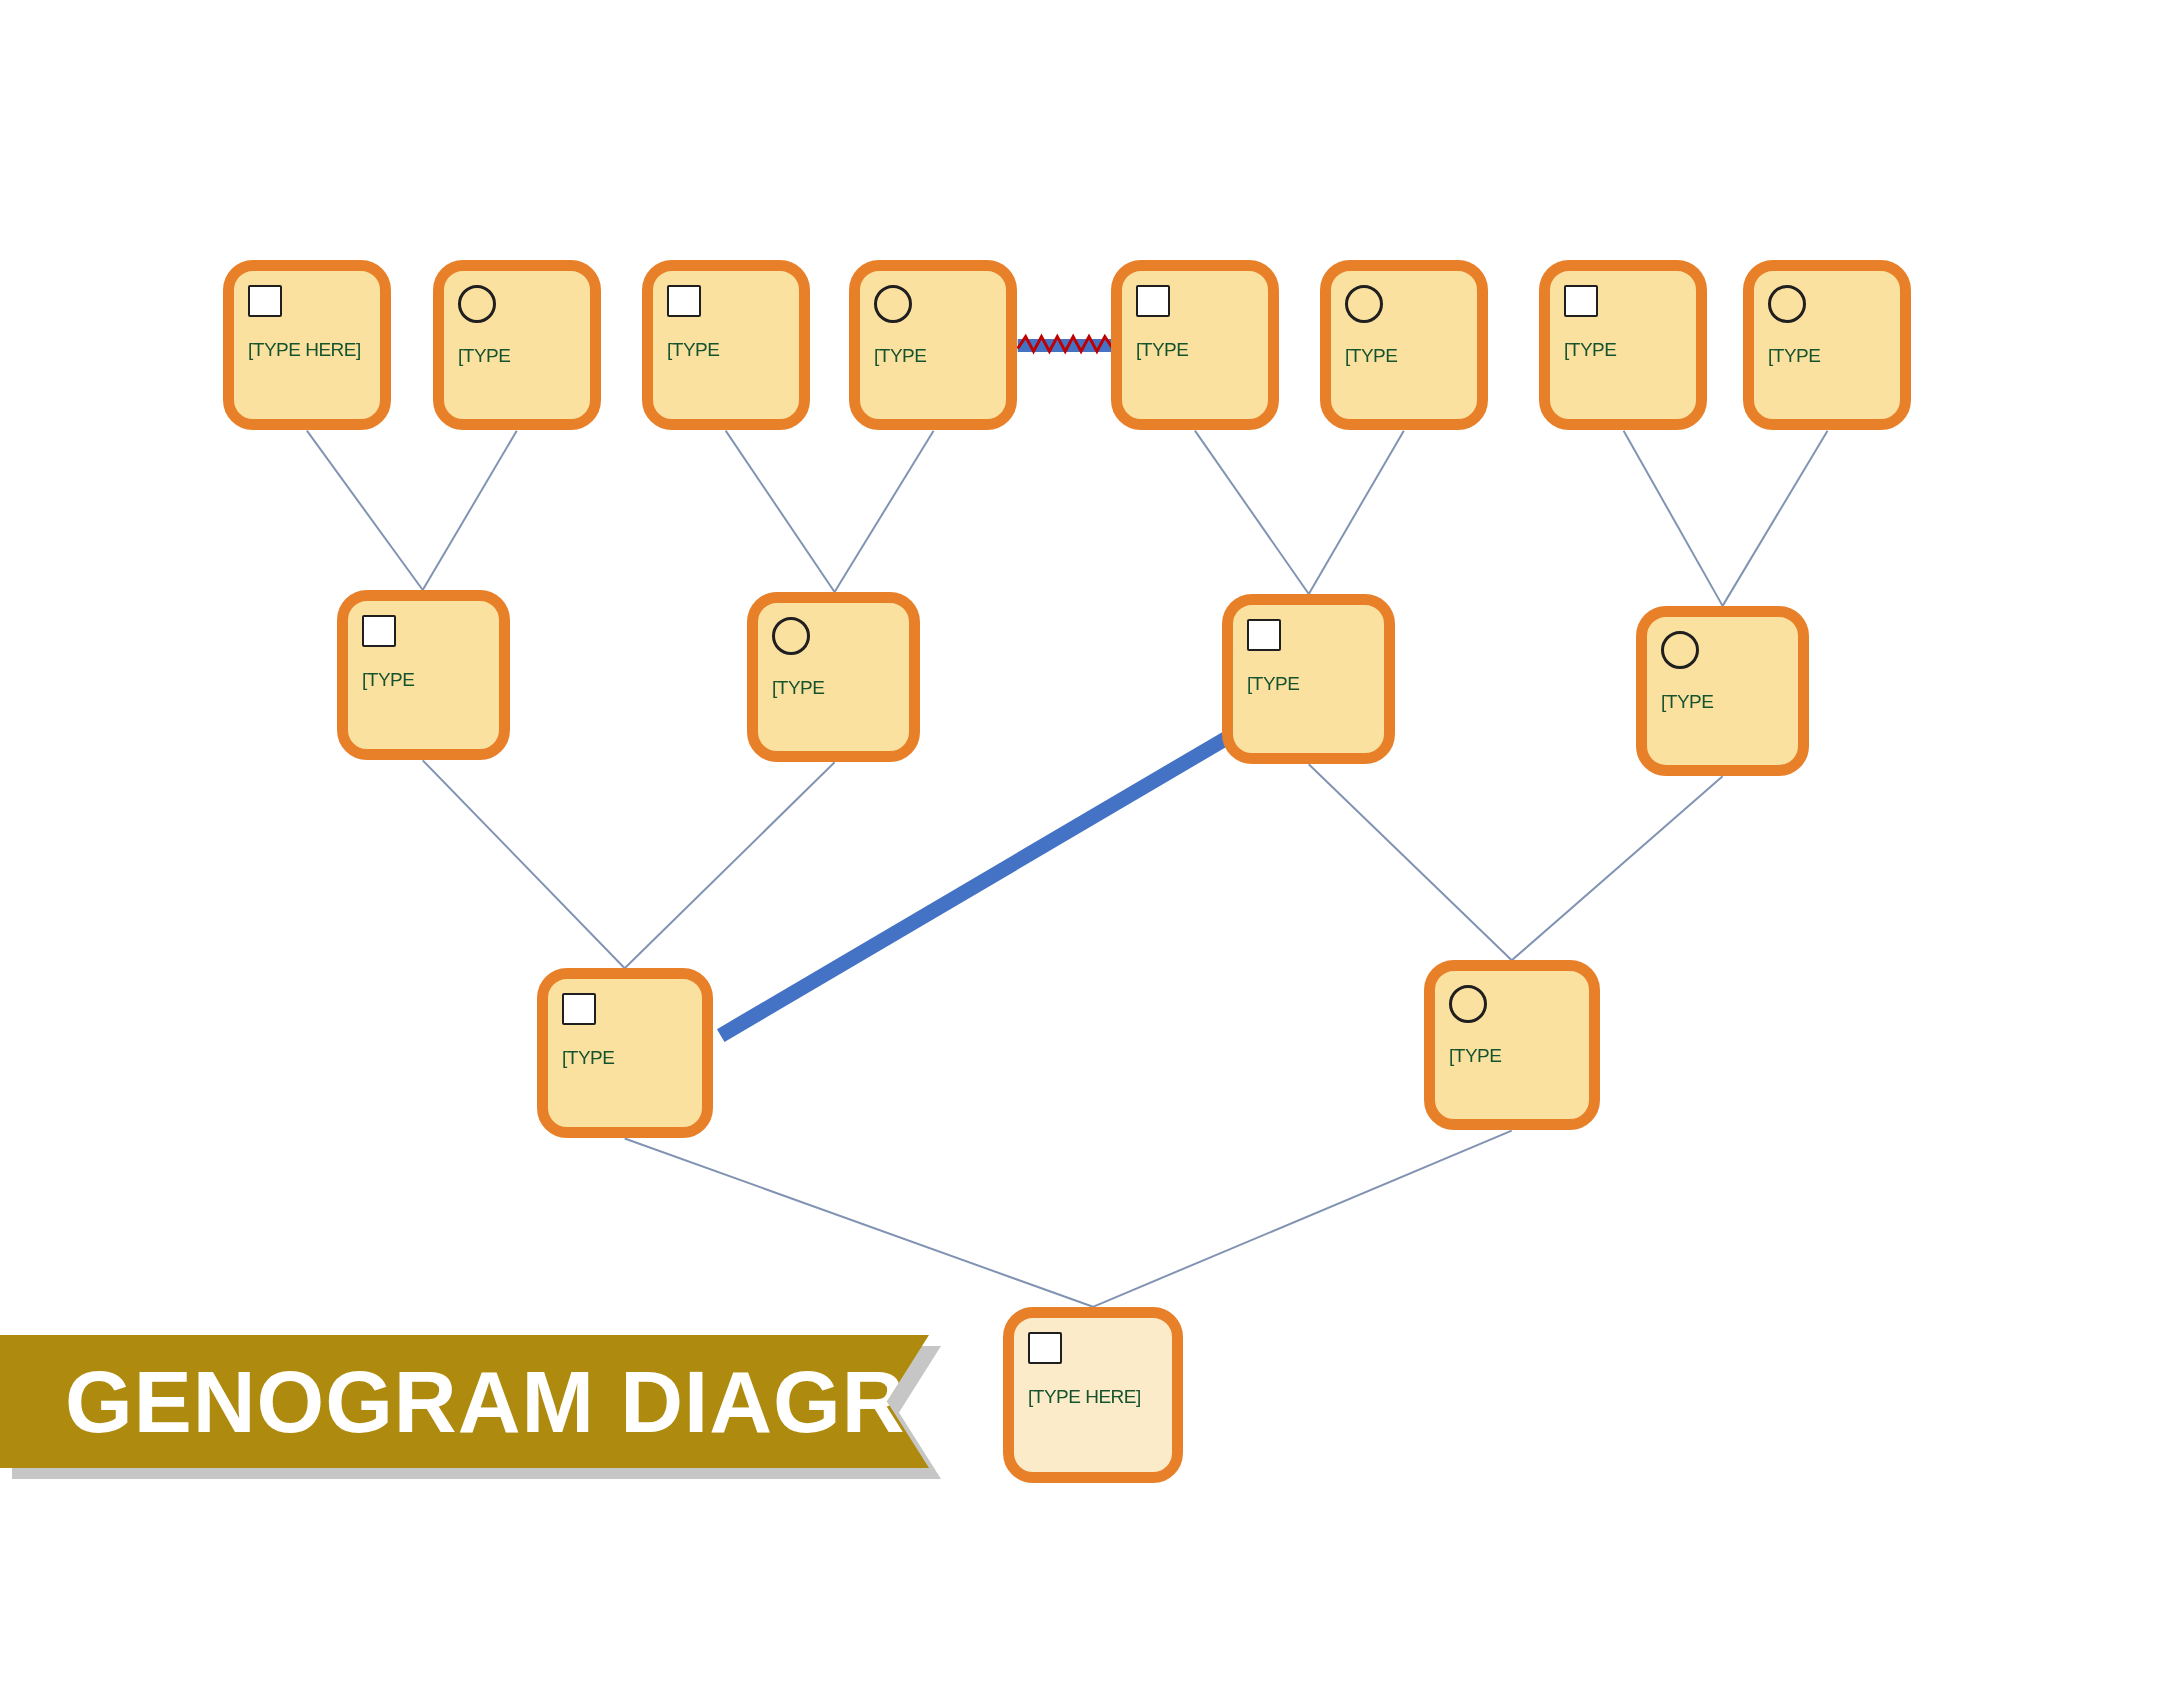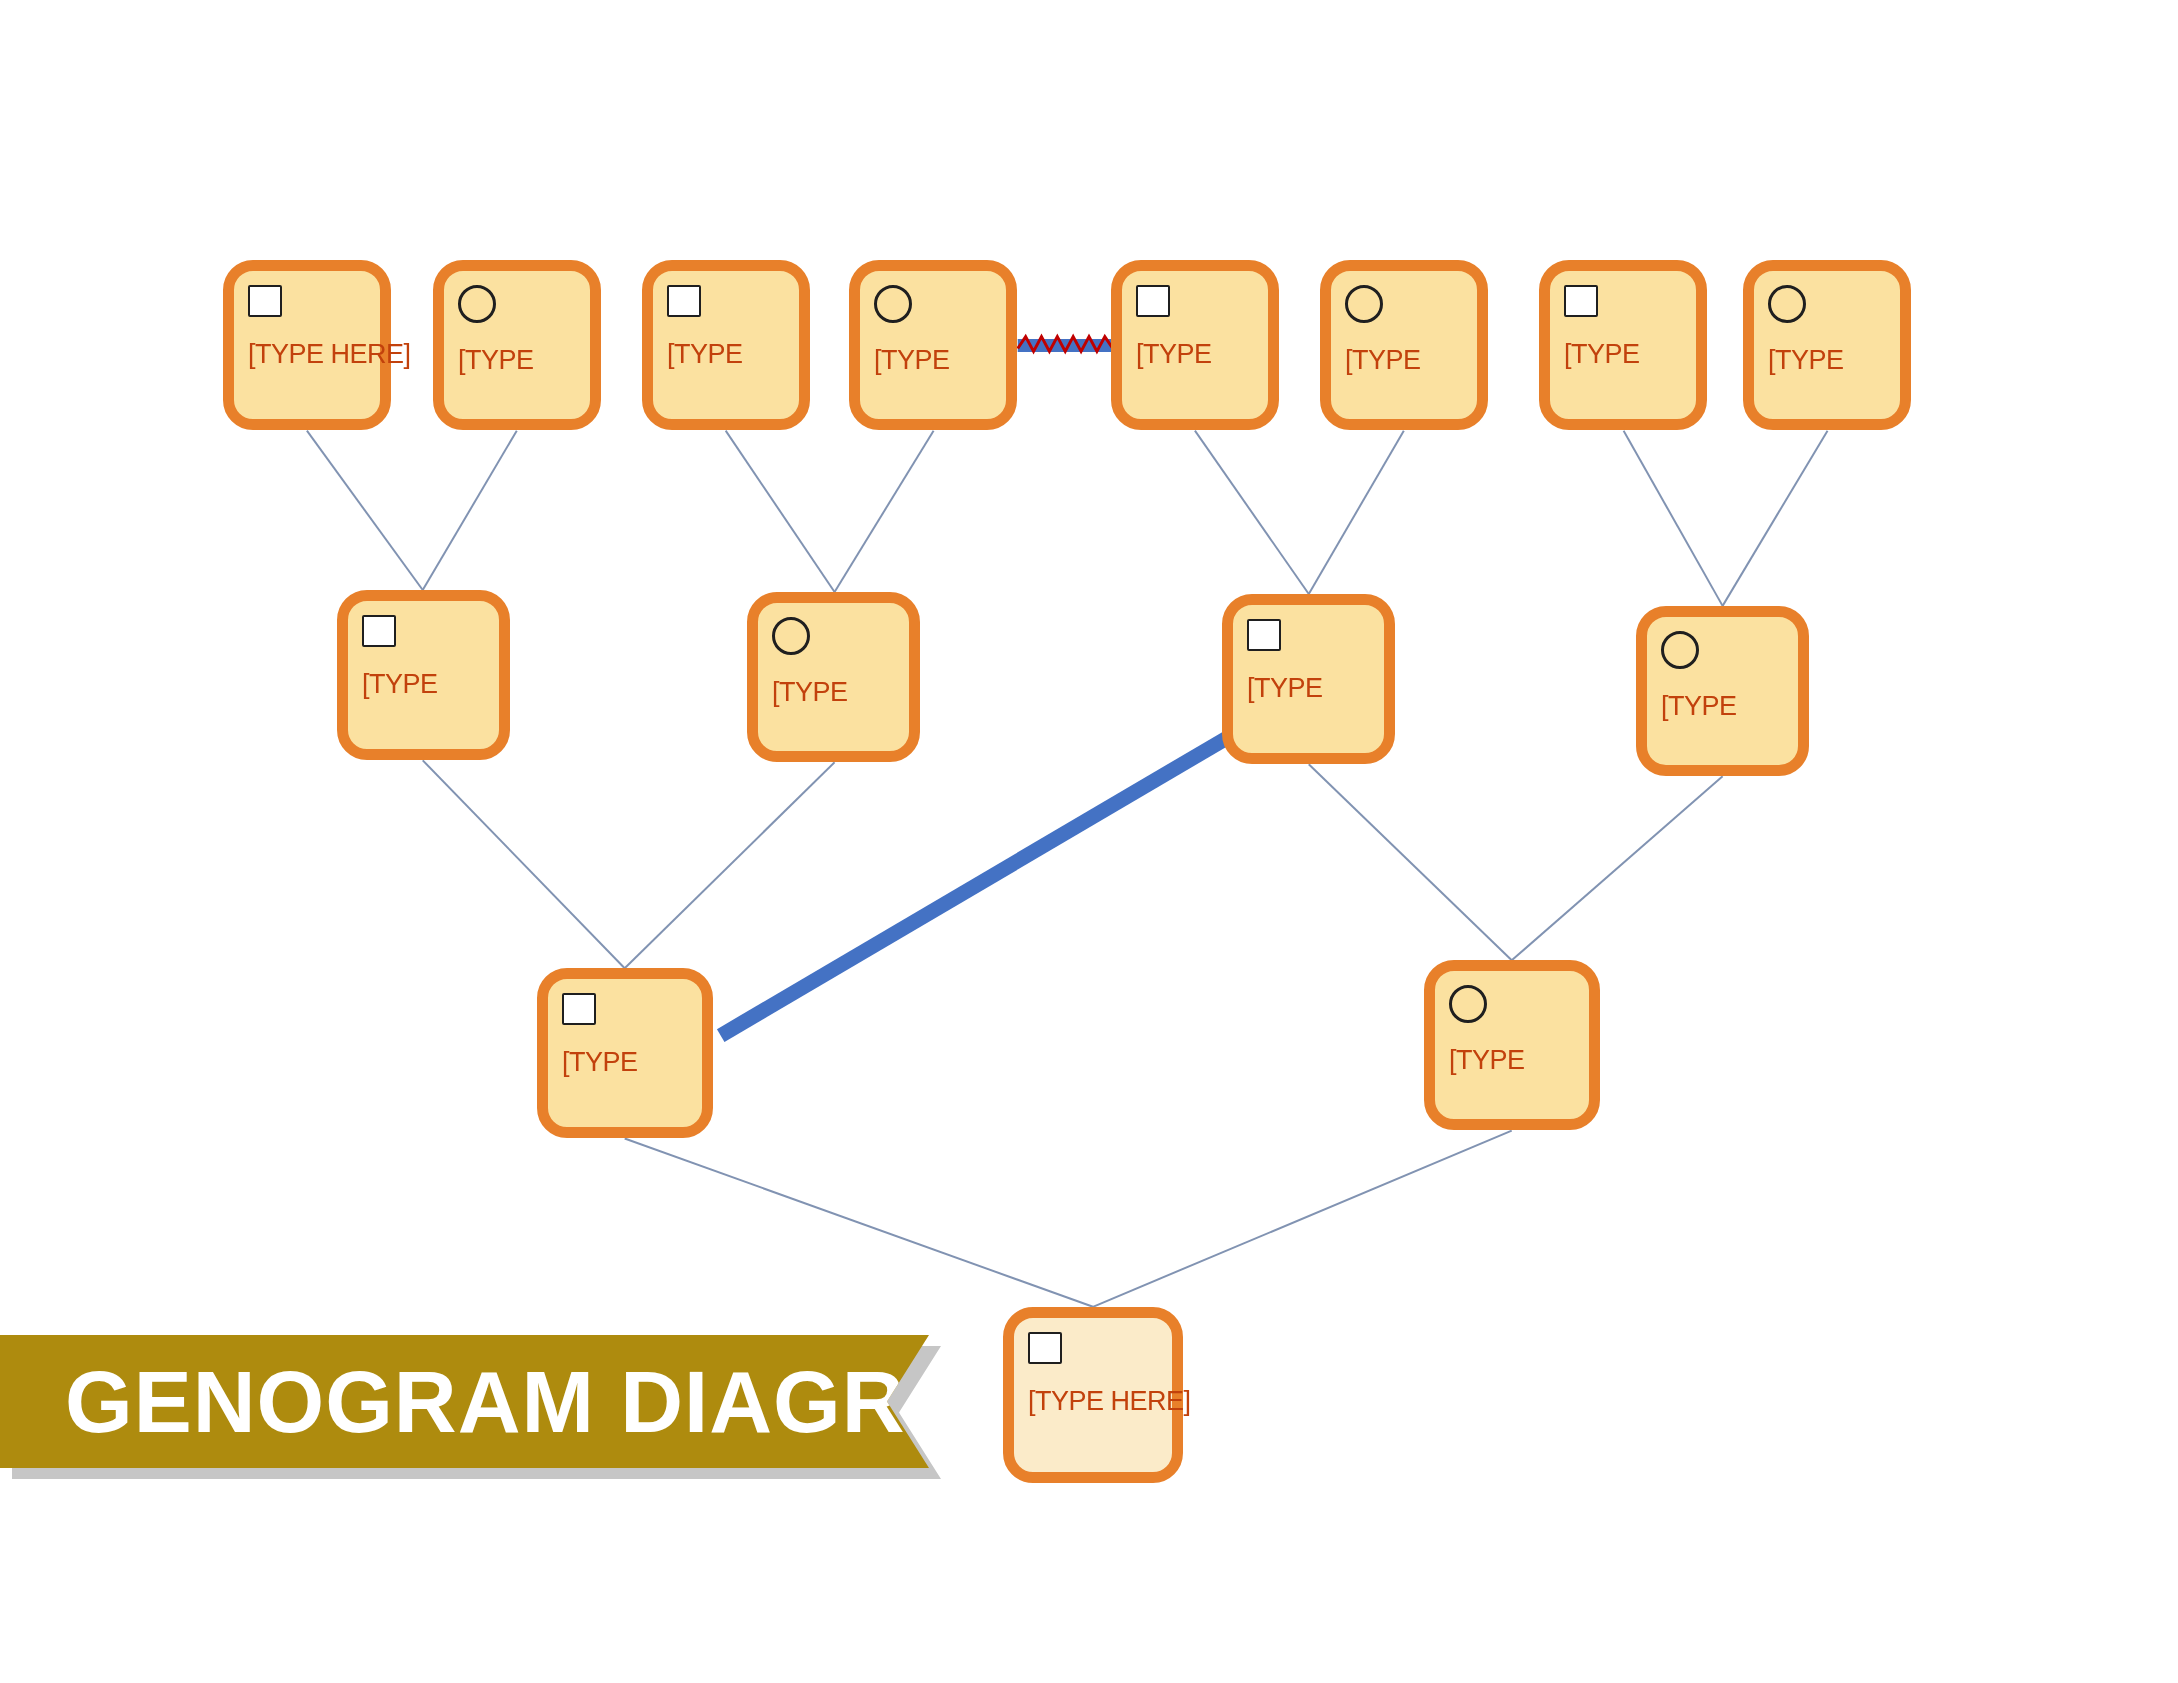--- a/index.html
+++ b/index.html
@@ -16,23 +16,23 @@
     border-radius:30px;
     padding:14px 10px 10px 14px;
   }
   .node.light{background:#FBEBC9;}
   .icon{display:block;}
   .icon.male{width:30px;height:28px;background:#ffffff;border:2.5px solid #1f1f1f;border-radius:2px;}
   .icon.female{width:32px;height:32px;background:transparent;border:3px solid #1f1f1f;border-radius:50%;}
   .label{
     display:block;
     margin-top:22px;
-    font-size:27px;
+    font-size:19px;
     letter-spacing:-0.5px;
-    color:#c2410c;
+    color:#14532d;
     white-space:nowrap;
   }
 
   
   .n1 {left:223px; top:260px; width:168px;height:170px;}
   .n2 {left:433px; top:260px; width:168px;height:170px;}
   .n3 {left:642px; top:260px; width:168px;height:170px;}
   .n4 {left:849px; top:260px; width:168px;height:170px;}
   .n5 {left:1111px;top:260px; width:168px;height:170px;}
   .n6 {left:1320px;top:260px; width:168px;height:170px;}

